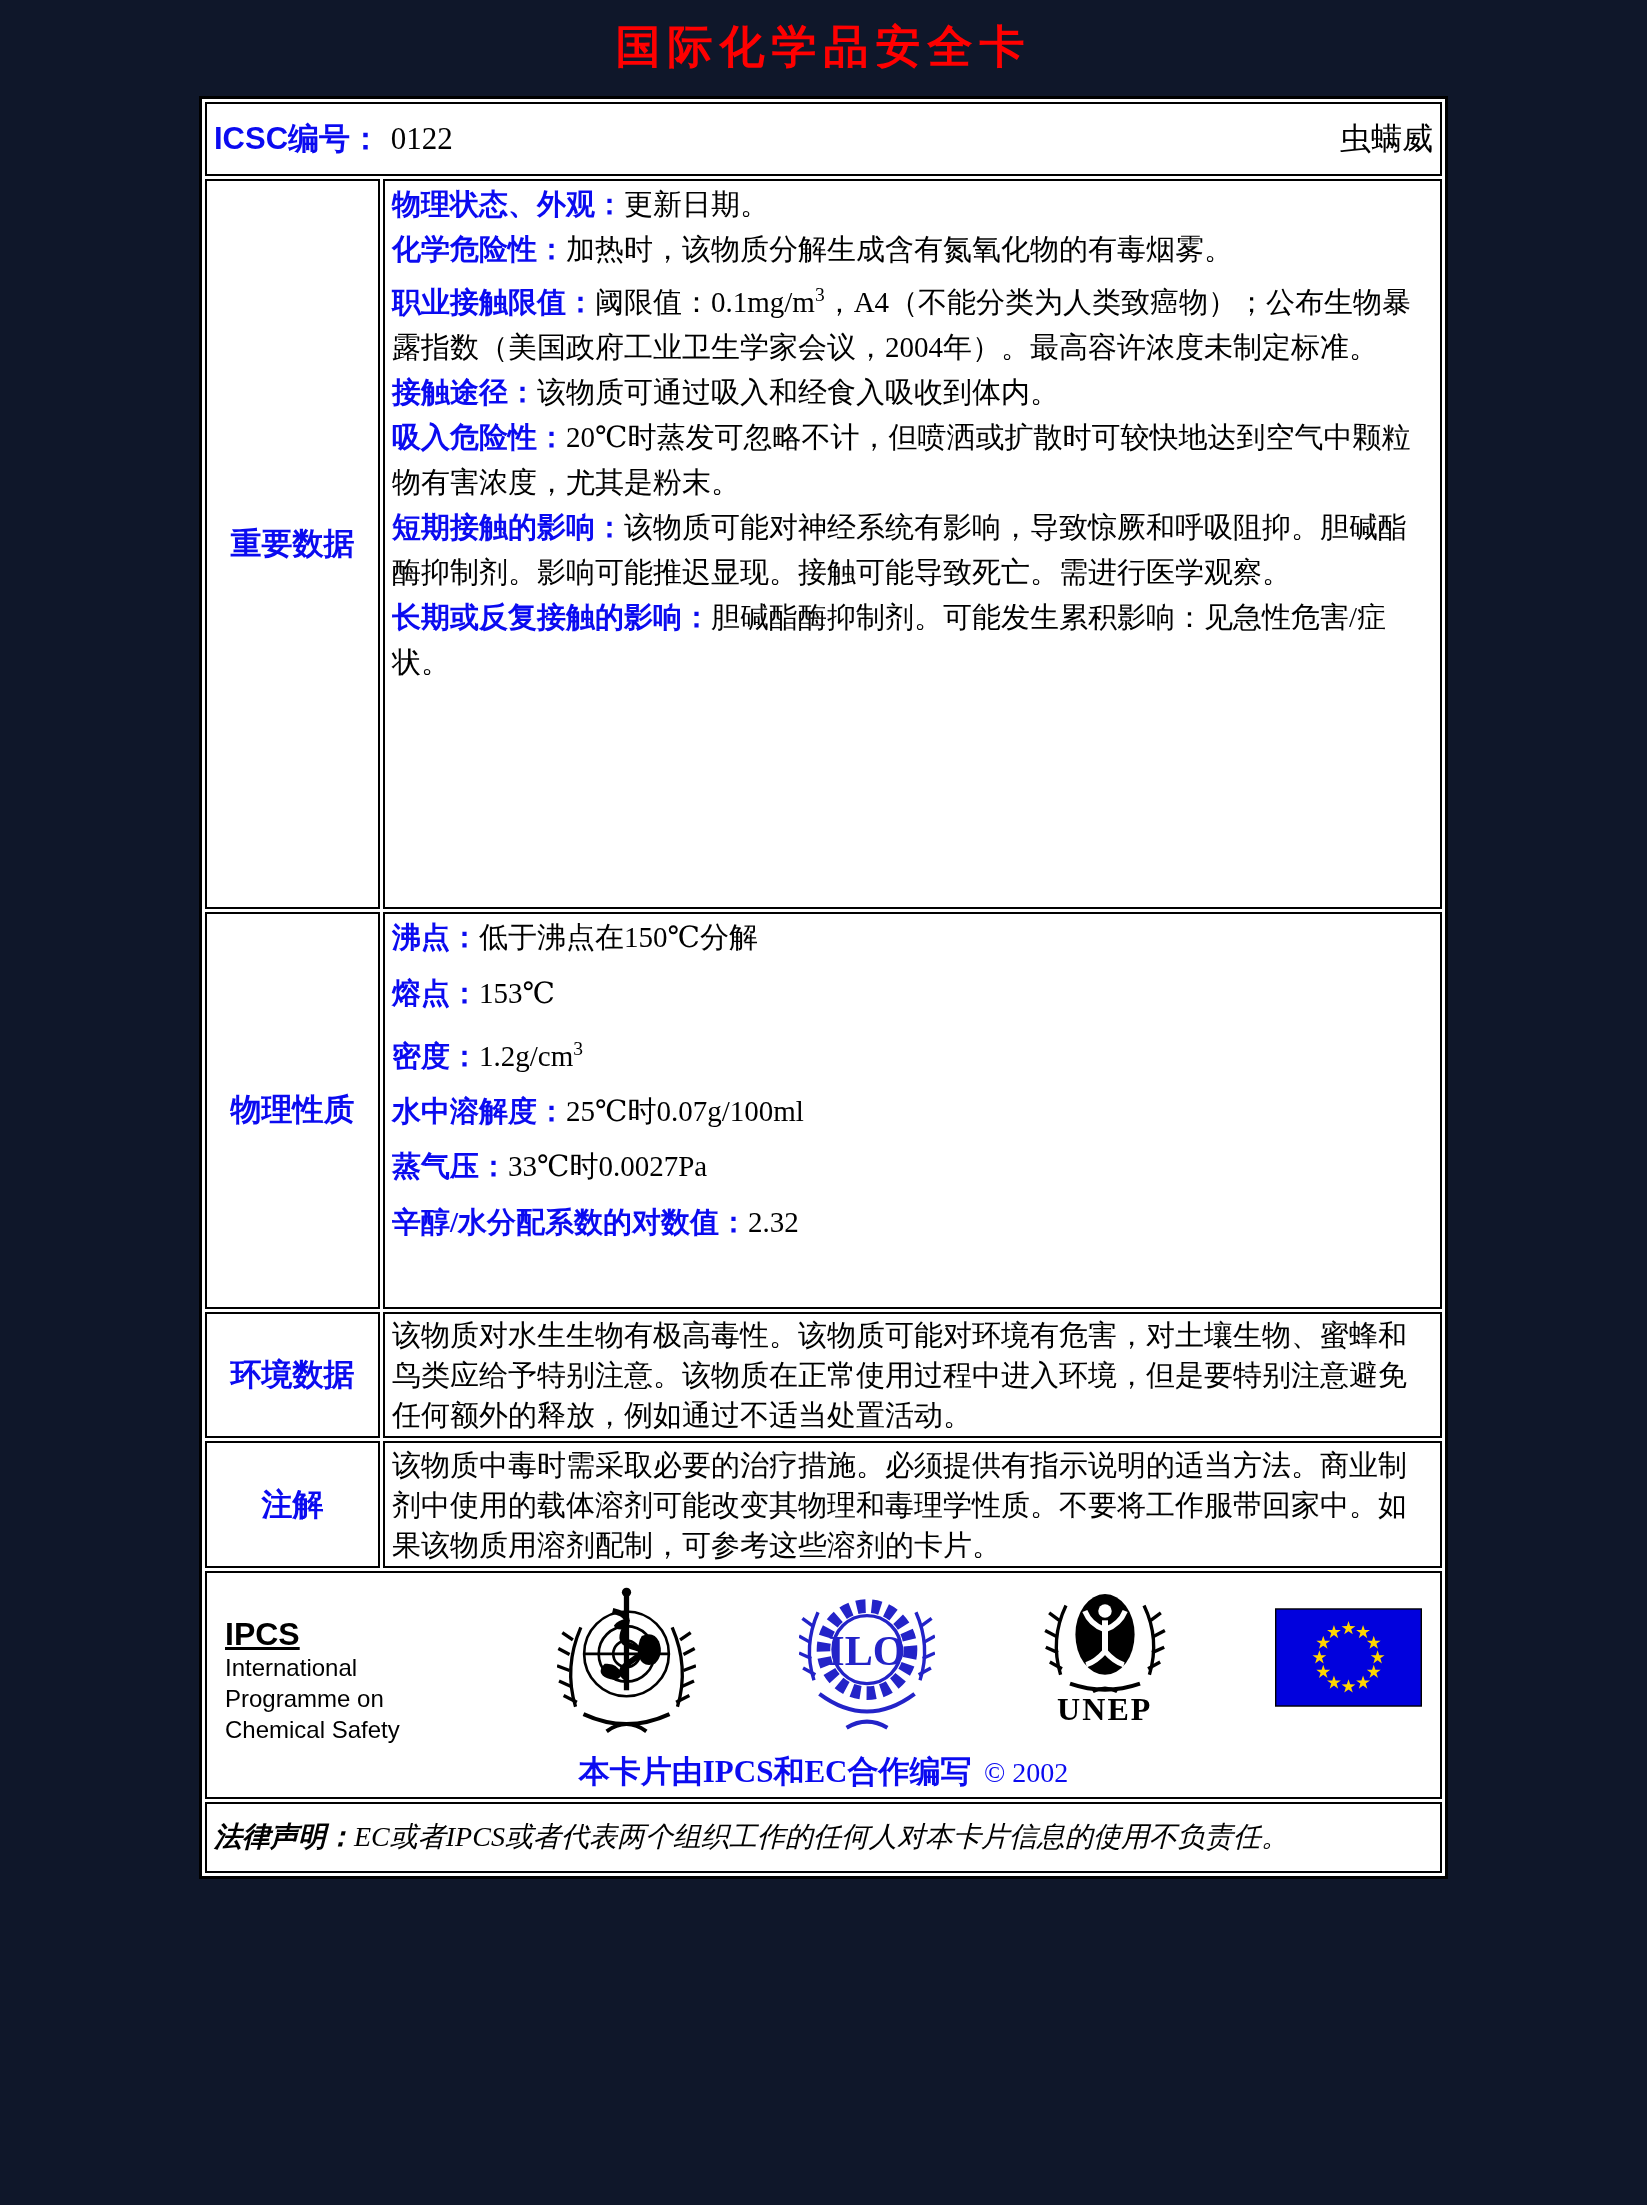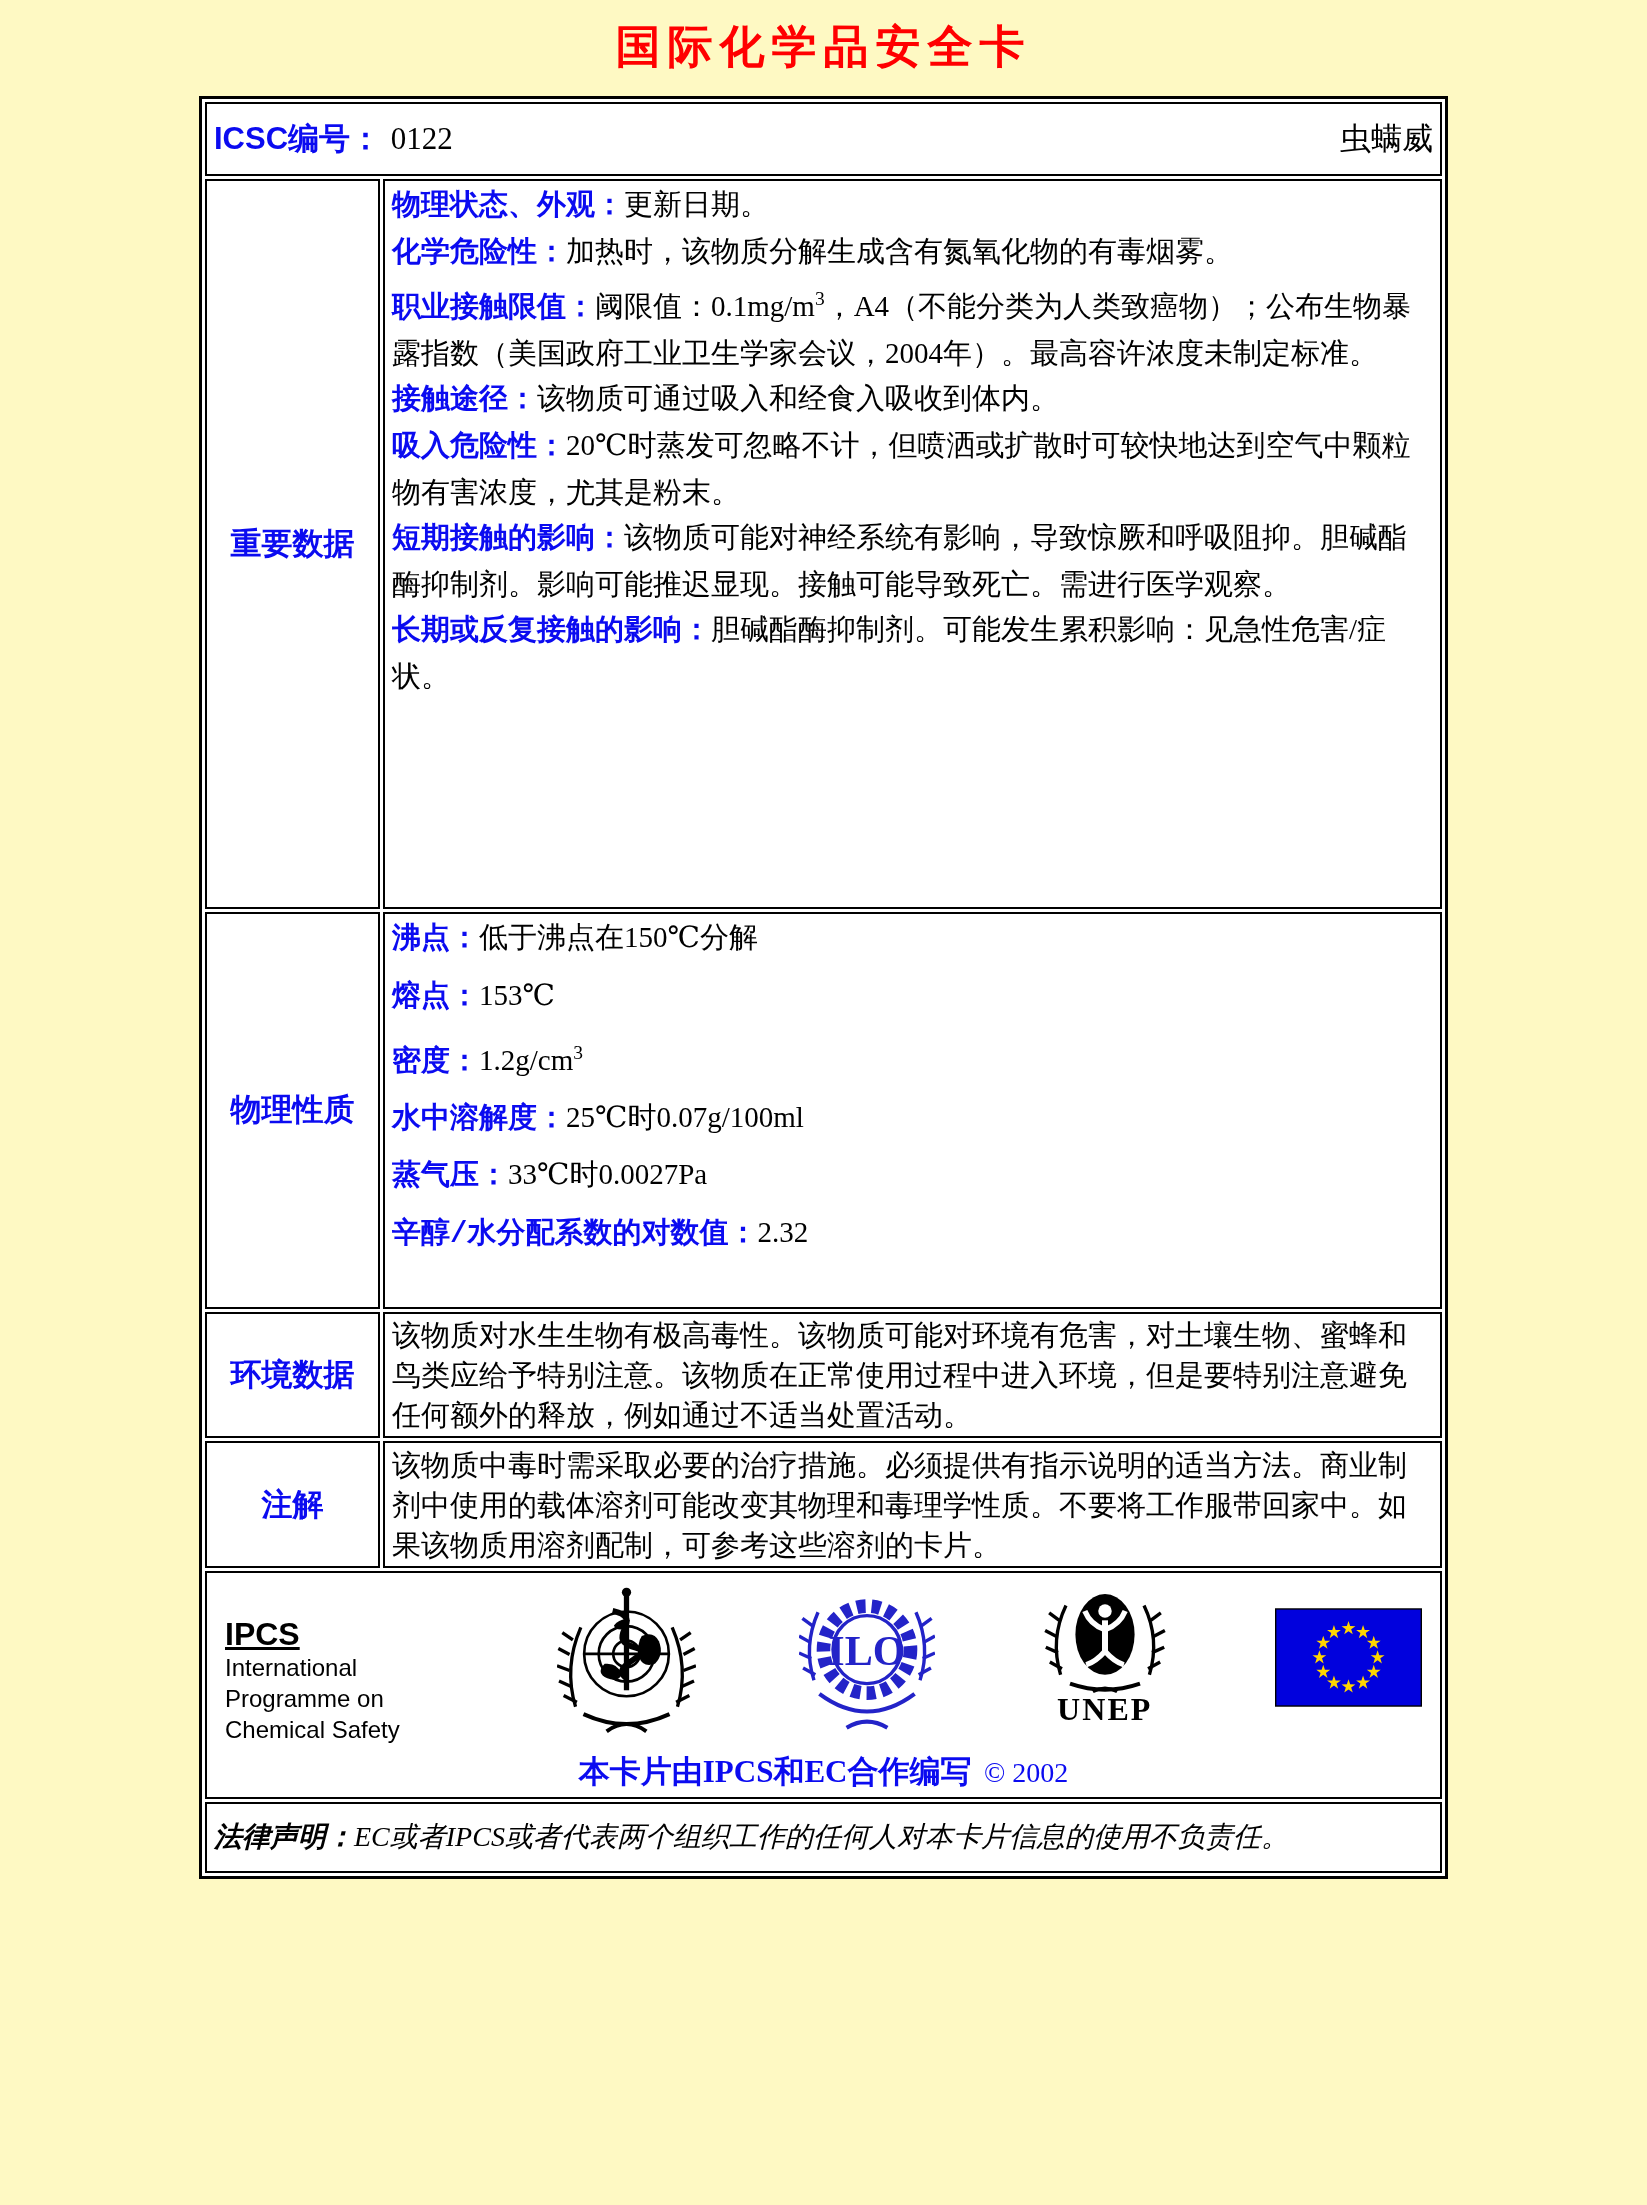--- a/index.html
+++ b/index.html
@@ -1,21 +1,21 @@
 <!DOCTYPE html>
 <html style="font-size:11px"><head>
 <meta charset="utf-8">
 <style>
   html,body { margin:0; padding:0; background:#ffffff; }
   body {
     width:1647px; height:2205px;
     font-family:"Liberation Serif","DejaVu Serif",serif;
     color:#000;
   }
-  .page { position:relative; width:1647px; height:2205px; background:#fef9c3; overflow:hidden; }
+  .page { position:relative; width:1647px; height:2205px; background:#0f172a; overflow:hidden; }
 
   .title {
     margin:0; padding-top:16.7px;
     text-align:center;
     color:#ff0000;
     font:bold 45px "Liberation Sans","DejaVu Sans",sans-serif;
     letter-spacing:7px;
   }
 
   table.card {
@@ -43,21 +43,21 @@
     font:bold 31px "Liberation Sans","DejaVu Sans",sans-serif;
     padding:1.4px 2.8px;
   }
   .hdr-row { height:67px; vertical-align:middle; }
   .hdr-flex { display:flex; justify-content:space-between; align-items:center; }
   .hdr-label { color:#0b0bf0; font:bold 31px "Liberation Sans","DejaVu Sans",sans-serif; }
   .hdr-num  { font:31px "Liberation Serif","DejaVu Serif",serif; margin-left:9.7px; }
   .hdr-name { font:31px "Liberation Serif","DejaVu Serif",serif; }
 
   .kv p { margin:0; font-size:29px; line-height:45px; }
-  .kv .lbl { color:#0b0bf0; font-family:Liberation Mono, monospace; font-weight:bold; }
+  .kv .lbl { color:#0b0bf0; font-family:Liberation Serif, serif; font-weight:bold; }
   .kv sup { font-size:19.5px; }
 
   .phys p { margin:0 0 10.4px 0; }
 
   .plain { font-size:29px; line-height:40px; }
   .plain p { margin:0; }
 
   .addl { font-size:29px; line-height:42px; vertical-align:middle; }
 
   .logos-cell { padding:11px 18px 4.2px 18px; }

